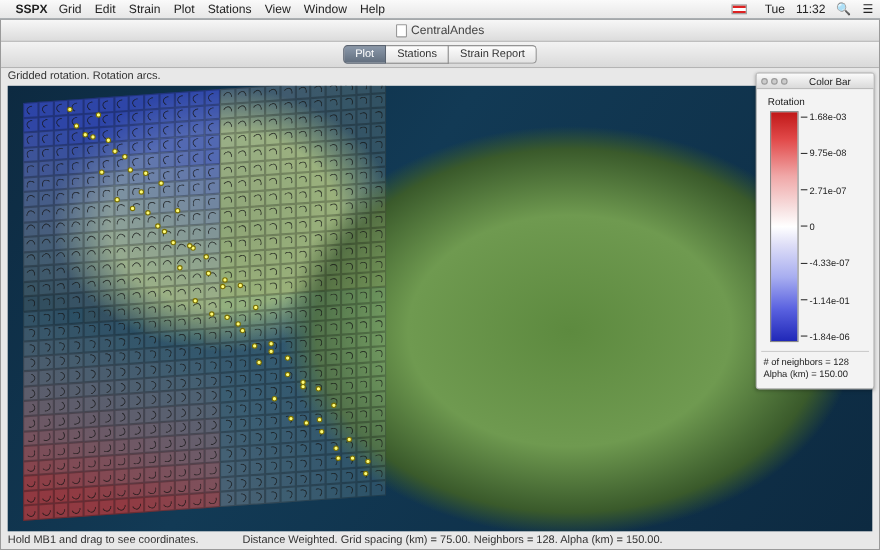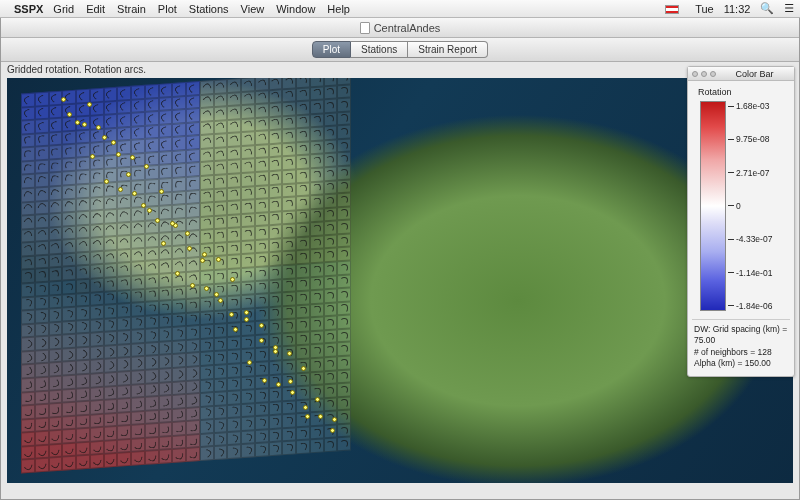--- a/index.html
+++ b/index.html
@@ -2276,21 +2276,24 @@
                 <span class="line"></span>
                 <span class="val">-1.14e-01</span>
               </div>
             <div class="cb-tick">
                 <span class="line"></span>
                 <span class="val">-1.84e-06</span>
               </div>
           </div>
         </div>
         <div class="cb-meta">
-          <div>DW: Grid spacing (km) = 75.00</div>
           <div># of neighbors = 128</div>
           <div>Alpha (km) = 150.00</div>
         </div>
       </div>
     </div>
 
+    <div class="status-bar">
+      <span>Hold MB1 and drag to see coordinates.</span>
+      <span>Distance Weighted. Grid spacing (km) = 75.00. Neighbors = 128. Alpha (km) = 150.00.</span>
+    </div>
   </div>
 </div>
 
 </body></html>

